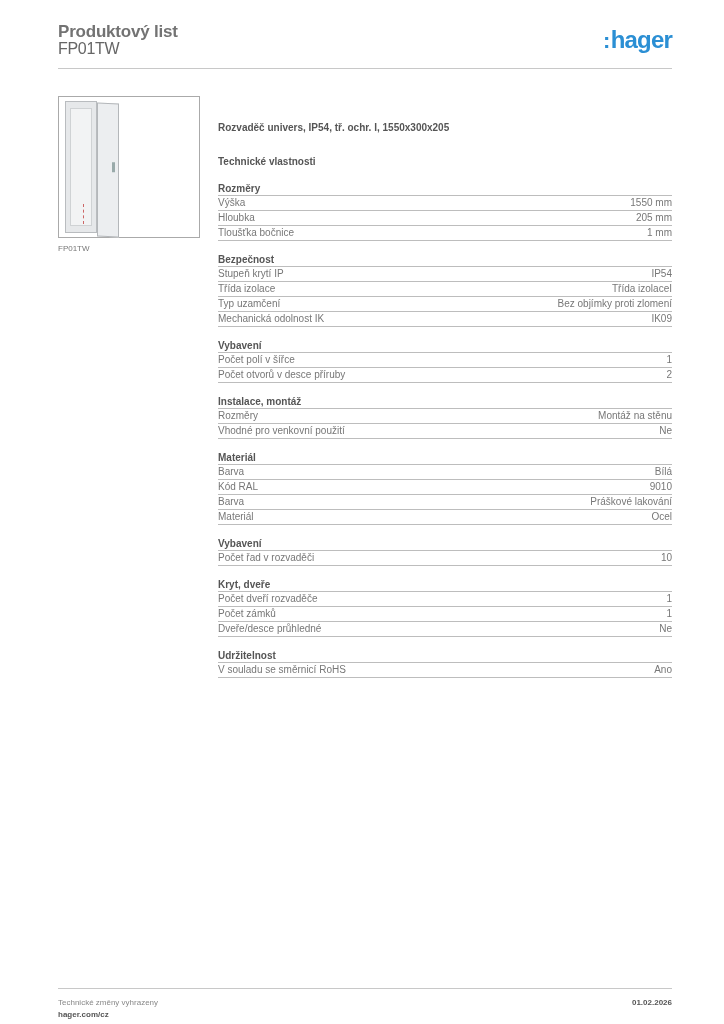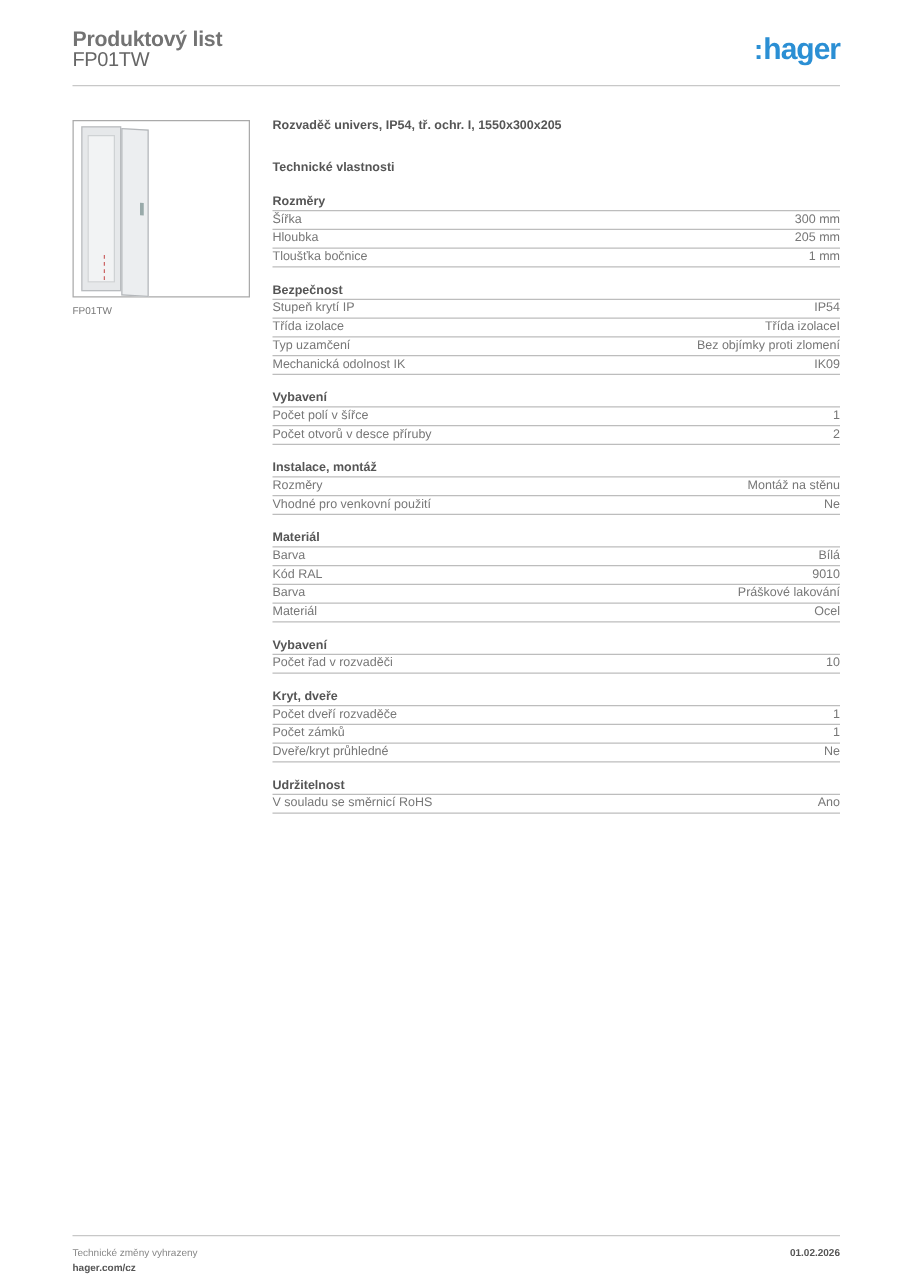--- a/index.html
+++ b/index.html
@@ -13,21 +13,21 @@
 
   .img-box { position: absolute; left: 58px; top: 96px; width: 142px; height: 142px; border: 1px solid #aaa; box-sizing: border-box; background: #fff; }
   .cab-body { position: absolute; left: 6px; top: 4px; width: 32px; height: 132px; background: #e6e8ea; border: 1px solid #b9bcbf; box-sizing: border-box; }
   .cab-inner { position: absolute; left: 4px; top: 6px; width: 22px; height: 118px; background: #f2f3f4; border: 1px solid #cfd2d4; box-sizing: border-box; }
   .cab-door { position: absolute; left: 38px; top: 6px; width: 22px; height: 134px; background: #eceef0; border: 1px solid #b4b7ba; box-sizing: border-box; transform: skewY(3deg); }
   .cab-handle { position: absolute; left: 14px; top: 58px; width: 3px; height: 10px; background: #9aa; }
   .cab-wire { position: absolute; left: 12px; top: 95px; width: 6px; height: 20px; border-left: 1px dashed #c66; }
   .img-caption { position: absolute; left: 58px; top: 244px; font-size: 8px; color: #777; }
 
   .content { position: absolute; left: 218px; top: 95px; width: 454px; }
-  .prod-desc { font-size: 10px; font-weight: bold; color: #555; height: 14px; }
+  .prod-desc { font-size: 10px; font-weight: bold; color: #555; height: 14px; margin-top: 27px; }
   .tech-title { font-size: 10px; font-weight: bold; color: #555; margin-top: 20px; height: 14px; }
   .section { margin-top: 12px; }
   .section-title { font-size: 10px; font-weight: bold; color: #555; height: 13px; line-height: 13px; border-bottom: 1px solid #bdbdbd; }
   .row { display: flex; justify-content: space-between; font-size: 10px; color: #777; height: 14px; line-height: 14px; border-bottom: 1px solid #bdbdbd; }
   .row .val { text-align: right; }
 
   .hline-bottom { position: absolute; left: 58px; top: 988px; width: 614px; height: 1px; background: #c8c8c8; }
   .footer { position: absolute; left: 58px; top: 998px; width: 614px; height: 14px; font-size: 8px; }
   .f-left { position: absolute; left: 0; top: 12px; font-weight: bold; color: #555; }
   .f-center { position: absolute; left: 0; right: 0; top: 0; color: #888; }
@@ -56,22 +56,22 @@
 <div class="img-caption">FP01TW</div>
 
 <div class="content">
   <div class="prod-desc">Rozvaděč univers, IP54, tř. ochr. I, 1550x300x205</div>
   <div class="tech-title">Technické vlastnosti</div>
   <div id="sections">
       <div class="section">
     <div class="section-title">Rozměry</div>
     <div class="rows">
           <div class="row">
-    <span class="lbl">Šířka</span>
-    <span class="val">300 mm</span>
+    <span class="lbl">Výška</span>
+    <span class="val">1550 mm</span>
   </div>
           <div class="row">
     <span class="lbl">Hloubka</span>
     <span class="val">205 mm</span>
   </div>
           <div class="row">
     <span class="lbl">Tloušťka bočnice</span>
     <span class="val">1 mm</span>
   </div>
         </div>
@@ -158,21 +158,21 @@
     <div class="rows">
           <div class="row">
     <span class="lbl">Počet dveří rozvaděče</span>
     <span class="val">1</span>
   </div>
           <div class="row">
     <span class="lbl">Počet zámků</span>
     <span class="val">1</span>
   </div>
           <div class="row">
-    <span class="lbl">Dveře/kryt průhledné</span>
+    <span class="lbl">Dveře/desce průhledné</span>
     <span class="val">Ne</span>
   </div>
         </div>
   </div>
       <div class="section">
     <div class="section-title">Udržitelnost</div>
     <div class="rows">
           <div class="row">
     <span class="lbl">V souladu se směrnicí RoHS</span>
     <span class="val">Ano</span>

